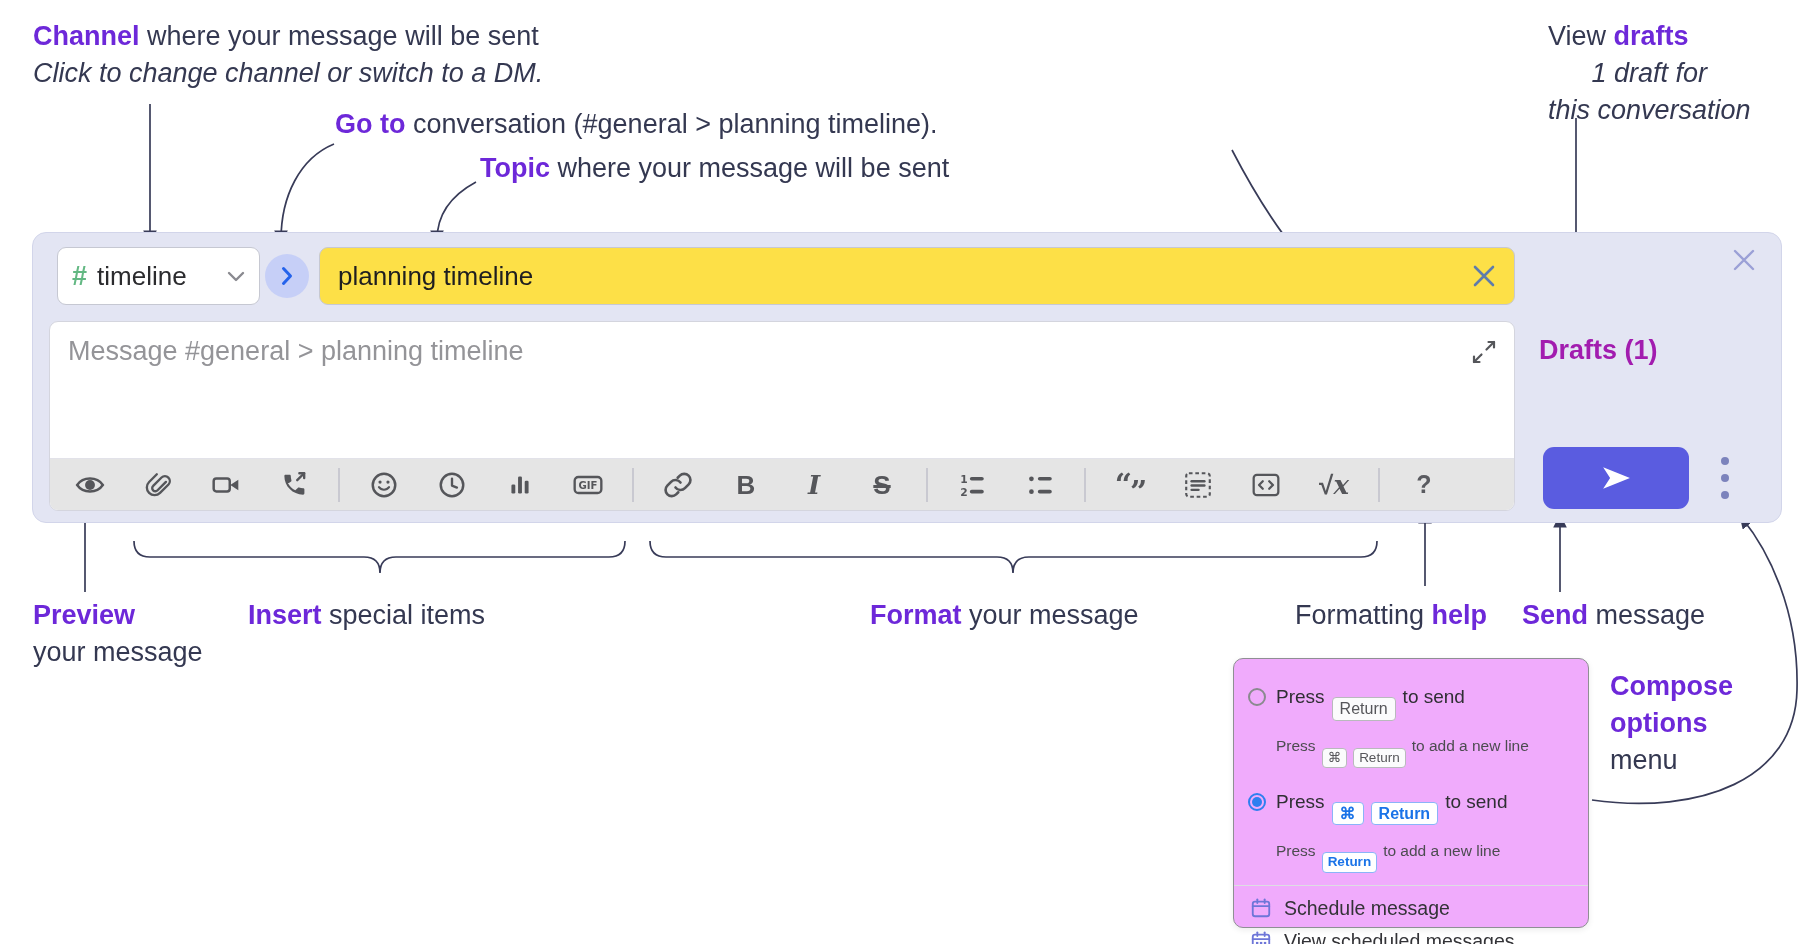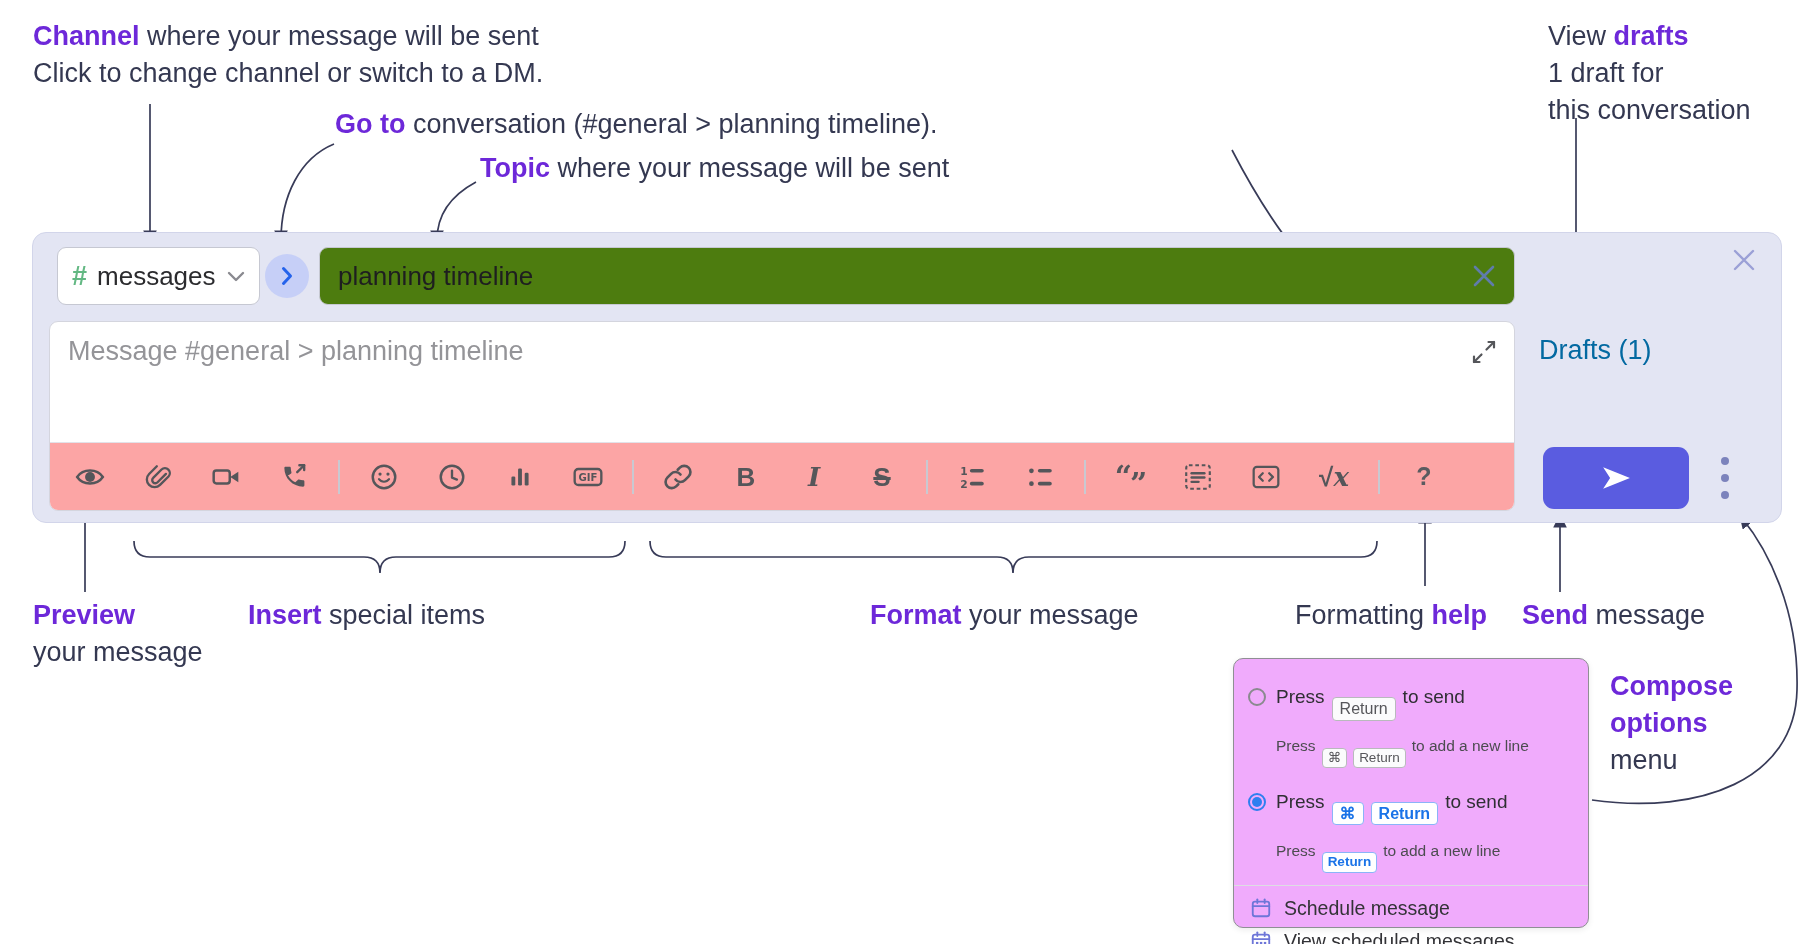--- a/index.html
+++ b/index.html
@@ -4,64 +4,64 @@
 <style>
   html,body{margin:0;padding:0;background:#fff;}
   .stage{position:relative;width:1814px;height:944px;background:#ffffff;overflow:hidden;
          font-family:"Liberation Sans", sans-serif;color:#343851;}
   svg{display:block;}
   .overlay{position:absolute;left:0;top:0;pointer-events:none;}
 
   
   .note{position:absolute;font-size:27px;line-height:37px;color:#343851;}
   .note b{font-weight:bold;color:#6d28d9;}
-  .note .it{}
+  .note .it{font-style:italic;text-align:center;}
 
   
   .compose{position:absolute;left:32px;top:232px;width:1750px;height:291px;
            background:#e3e5f3;border:1px solid #d2d5ea;border-radius:14px;box-sizing:border-box;}
   .chan{position:absolute;left:24px;top:14px;width:203px;height:58px;background:#fff;
         border:1px solid #c6c8d2;border-radius:9px;display:flex;align-items:center;gap:10px;
         padding:0 14px;box-sizing:border-box;font-size:26px;color:#2b2b2e;cursor:pointer;
         font-family:inherit;}
   .chan .hash{color:#63b883;font-weight:bold;font-size:27px;}
   .chan .chev{margin-left:auto;}
   .goto{position:absolute;left:232px;top:21px;width:44px;height:44px;border-radius:50%;
         background:#c6cff7;border:none;display:flex;align-items:center;justify-content:center;cursor:pointer;}
   .topicwrap{position:absolute;left:286px;top:14px;width:1196px;height:58px;}
-  .topicwrap input{width:100%;height:100%;box-sizing:border-box;background:#4d7c0f;
+  .topicwrap input{width:100%;height:100%;box-sizing:border-box;background:#fde047;
         border:1px solid #c6c8d2;border-radius:9px;font-size:26px;color:#1e1e20;
         padding:0 60px 0 18px;font-family:inherit;outline:none;}
   .cleartopic{position:absolute;right:14px;top:14px;width:30px;height:30px;border:none;background:none;
         padding:0;cursor:pointer;}
   .closex{position:absolute;left:1696px;top:10px;width:34px;height:34px;border:none;background:none;
         padding:0;cursor:pointer;}
   .msgbox{position:absolute;left:16px;top:88px;width:1466px;height:190px;background:#fff;
         border:1px solid #d4d5de;border-radius:9px;box-sizing:border-box;}
   .msgbox textarea{position:absolute;left:0;top:0;width:100%;height:124px;border:none;resize:none;
         box-sizing:border-box;padding:14px 60px 0 18px;font-size:27px;font-family:inherit;color:#1e1e20;
         background:transparent;outline:none;border-radius:9px;}
   .msgbox textarea::placeholder{color:#949498;}
   .expandbtn{position:absolute;right:12px;top:14px;width:32px;height:32px;border:none;background:none;
         padding:0;cursor:pointer;}
-  .toolbar{position:absolute;left:0;bottom:0;width:100%;height:68px;background:#fca5a5;
+  .toolbar{position:absolute;left:0;bottom:0;width:100%;height:52px;background:#e5e5e5;
         border-top:1px solid #e2e2e9;border-radius:0 0 8px 8px;box-sizing:border-box;
         display:flex;align-items:center;padding:0 16px;column-gap:20px;}
   .tb{width:48px;height:48px;border:none;background:none;padding:0;display:flex;align-items:center;
         justify-content:center;cursor:pointer;color:#55565a;}
   .tbsep{width:2px;height:34px;background:#c9c9d1;flex:none;}
   .tbtxt{font-size:26px;font-weight:bold;color:#55565a;line-height:1;}
   .tbtxt.it{font-family:"DejaVu Serif", serif;font-style:italic;font-weight:bold;}
   .tbtxt.strike{text-decoration:line-through;text-decoration-thickness:2.5px;}
   .tbtxt.math i{font-family:"DejaVu Serif", serif;}
   .tbtxt.q{font-family:"DejaVu Serif", serif;font-size:30px;letter-spacing:-2px;}
   .tbtxt.q .lo{position:relative;top:7px;}
   .tbtxt.help{font-weight:bold;font-size:25px;color:#5a5b60;}
-  .drafts{position:absolute;left:1506px;top:102px;font-size:27px;color:#0369a1;cursor:pointer;
-        text-decoration:none;}
+  .drafts{position:absolute;left:1506px;top:102px;font-size:27px;color:#a21caf;cursor:pointer;
+        text-decoration:none;font-weight:bold;}
   .send{position:absolute;left:1510px;top:214px;width:146px;height:62px;background:#5a5ce0;
         border:none;border-radius:11px;display:flex;align-items:center;justify-content:center;cursor:pointer;}
   .dots{position:absolute;left:1680px;top:220px;width:24px;height:50px;border:none;background:none;
         padding:0;display:flex;align-items:center;justify-content:center;cursor:pointer;}
 
   
   .popup{position:absolute;left:1233px;top:658px;width:356px;height:270px;background:#f0abfc;
         border:1.5px solid #8f8f94;border-radius:10px;box-sizing:border-box;
         box-shadow:0 2px 6px rgba(0,0,0,0.08);padding:10px 0;}
   .opt{display:flex;align-items:center;gap:10px;padding:4px 14px 0 14px;font-size:19px;color:#2f2f33;cursor:pointer;}
@@ -117,21 +117,21 @@
   <div class="note" style="left:1548px;top:18px;">
     <div><span>View </span><b>drafts</b></div>
     <div class="it">1 draft for</div>
     <div class="it">this conversation</div>
   </div>
 
   <div class="compose">
 
     <button class="chan">
       <span class="hash">#</span>
-      <span>messages</span>
+      <span>timeline</span>
       <svg class="chev" width="18" height="11" viewBox="0 0 18 11">
         <polyline points="2,2 9,9 16,2" fill="none" stroke="#8a8a90" stroke-width="2.4" stroke-linecap="round" stroke-linejoin="round"></polyline>
       </svg>
     </button>
 
     <button class="goto">
       <svg width="12" height="20" viewBox="0 0 12 20">
         <polyline points="2.5,2.5 9.5,10 2.5,17.5" fill="none" stroke="#2563eb" stroke-width="3" stroke-linecap="round" stroke-linejoin="round"></polyline>
       </svg>
     </button>

